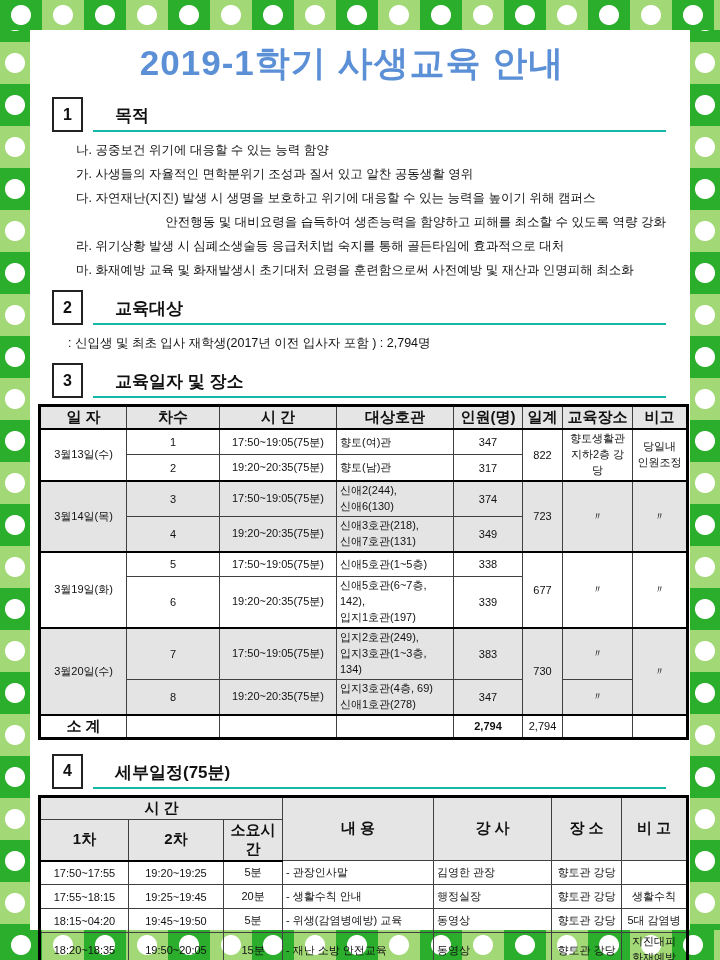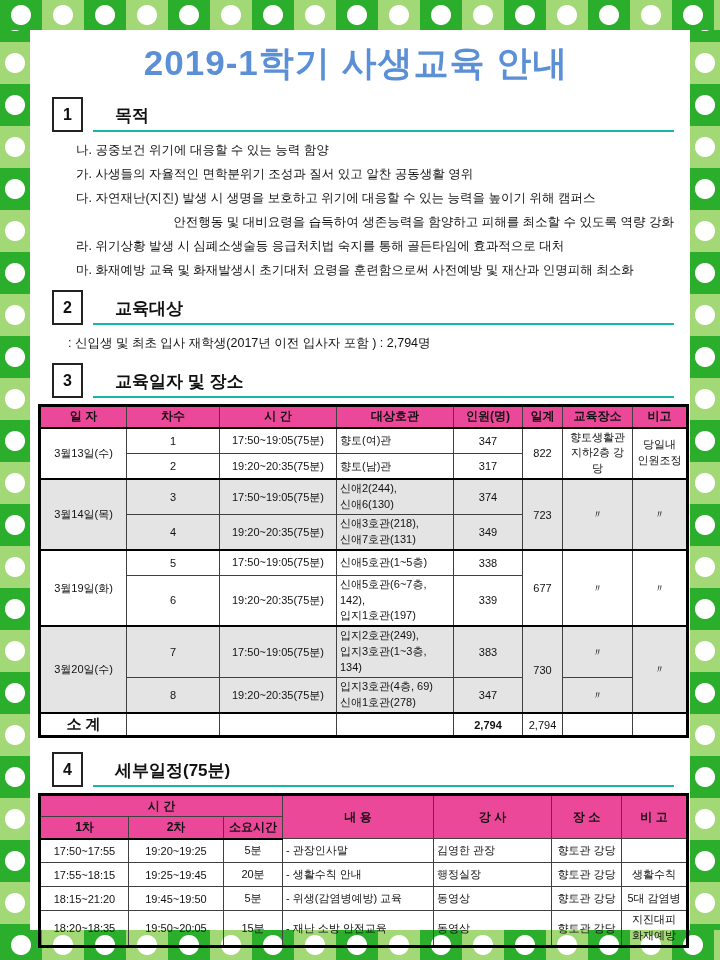--- a/index.html
+++ b/index.html
@@ -29,21 +29,21 @@
   }
   .strip-top { top: 0; }
   .strip-bottom { bottom: 0; }
   .strip-left { left: 0; }
   .strip-right { right: 0; }
 
   
   .content {
     position: absolute; left: 30px; top: 30px;
     width: 660px; height: 636px;
-    background: #fff; padding: 4px 16px 0 8px; z-index: 3;
+    background: #fff; padding: 4px 24px 0 8px; z-index: 3;
   }
   .doc-title {
     text-align: center; color: #5b8fd6; font-weight: bold;
     font-size: 35px; letter-spacing: 1px; margin: 6px 0 10px 0;
   }
   .section-head { display: flex; align-items: stretch; margin: 8px 0 6px 14px; }
   .num-box {
     width: 31px; height: 35px; border: 2px solid #222; background: #fff;
     display: flex; align-items: center; justify-content: center;
     font-weight: bold; font-size: 16px; flex: 0 0 auto;
@@ -59,21 +59,21 @@
   .purpose-list .cont { margin-left: 16px; text-align: right; }
 
   .target-block { margin: 2px 0 4px 30px; font-size: 12.5px; }
   .target-block .line { line-height: 24px; }
   .target-note { margin-left: 26px; font-weight: bold; text-decoration: underline; line-height: 24px; }
 
   
   table { border-collapse: collapse; table-layout: fixed; margin: 6px auto 0 auto; }
   td, th { border: 1px solid #404040; text-align: center; vertical-align: middle;
            font-size: 11px; padding: 1px 3px; overflow: hidden; }
-  th { background: #ec4899; font-weight: bold; font-size: 12px; }
+  th { background: #e5e5e5; font-weight: bold; font-size: 15px; }
   table.tbl { border: 3px solid #000; }
   tr.hdr th { border-bottom: 2px solid #000; height: 22px; }
   tr.gs td { border-top: 2px solid #000; }
   tr.shade td { background: #e4e4e4; }
   td.tl { text-align: left; }
   .ml { white-space: pre-line; line-height: 1.45; }
   tr.r24 td { height: 25px; }
   tr.r30 td { height: 31px; }
   tr.sub td { border-top: 2px solid #000; height: 23px; }
   td.b, tr.sub td.b { font-weight: bold; }
@@ -279,21 +279,21 @@
       <tr>
         <td>17:55~18:15</td>
         <td>19:25~19:45</td>
         <td>20분</td>
         <td class="tl">- 생활수칙 안내</td>
         <td class="tl">행정실장</td>
         <td>향토관 강당</td>
         <td>생활수칙</td>
       </tr>
       <tr>
-        <td>18:15~21:20</td>
+        <td>18:15~04:20</td>
         <td>19:45~19:50</td>
         <td>5분</td>
         <td class="tl">- 위생(감염병예방) 교육</td>
         <td class="tl">동영상</td>
         <td>향토관 강당</td>
         <td>5대 감염병</td>
       </tr>
       <tr>
         <td>18:20~18:35</td>
         <td>19:50~20:05</td>

